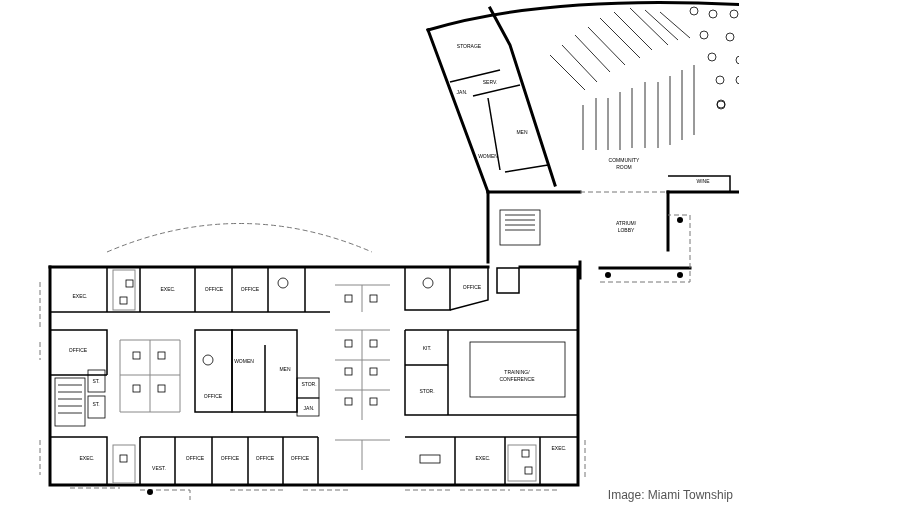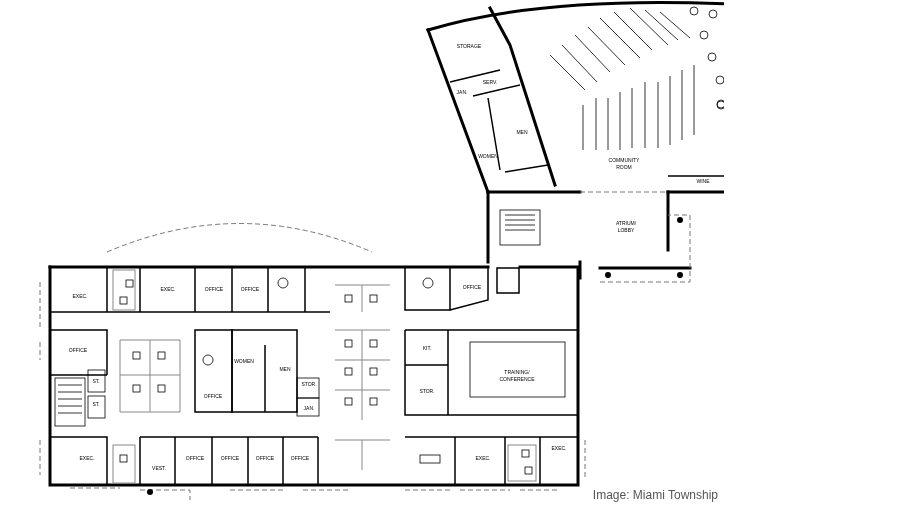--- a/index.html
+++ b/index.html
@@ -1,16 +1,16 @@
 <!DOCTYPE html>
 <html><head>
 <meta charset="utf-8">
 <style>
   html,body{margin:0;padding:0;background:#fff;}
-  #stage{position:relative;width:724px;height:506px;overflow:hidden;background:#fff;font-family:"Liberation Sans",sans-serif;}
+  #stage{position:relative;width:724px;height:506px;overflow:hidden;background:#fff;font-family:"Liberation Sans",sans-serif;padding-left:15px;}
   svg{position:absolute;left:0;top:0;}
   .w{stroke:#000;stroke-width:3;fill:none;stroke-linecap:square;}
   .wt{stroke:#000;stroke-width:1.5;fill:none;}
   .d{stroke:#000;stroke-width:0.8;fill:none;}
   .dash{stroke:#777;stroke-width:1;fill:none;stroke-dasharray:5 3;}
   .cub{stroke:#888;stroke-width:1;fill:none;}
   .chair{stroke:#000;stroke-width:0.8;fill:#fff;}
   .lbl{font-family:"Liberation Sans",sans-serif;font-size:5px;fill:#000;text-anchor:middle;}
   .credit{position:absolute;right:6px;bottom:4px;font-family:"Liberation Sans",sans-serif;font-size:12px;color:#555;}
 </style>

